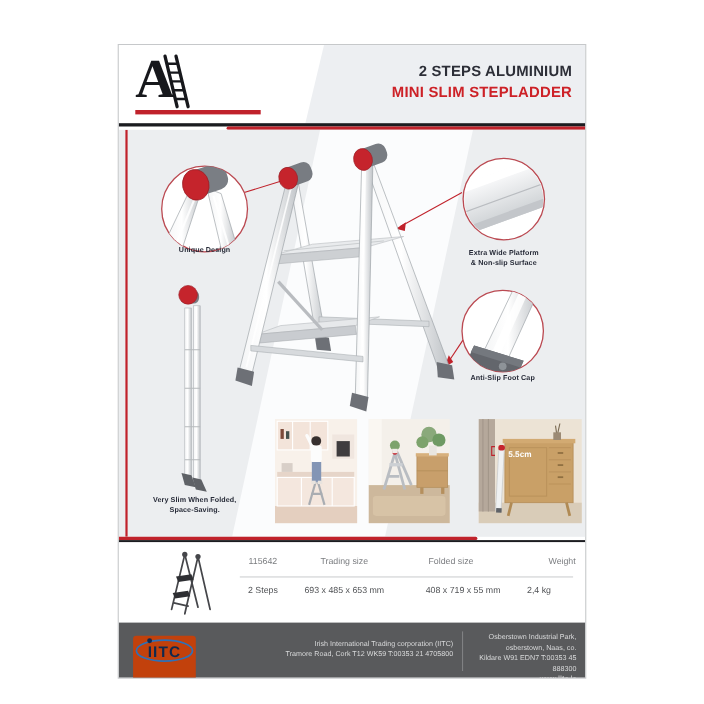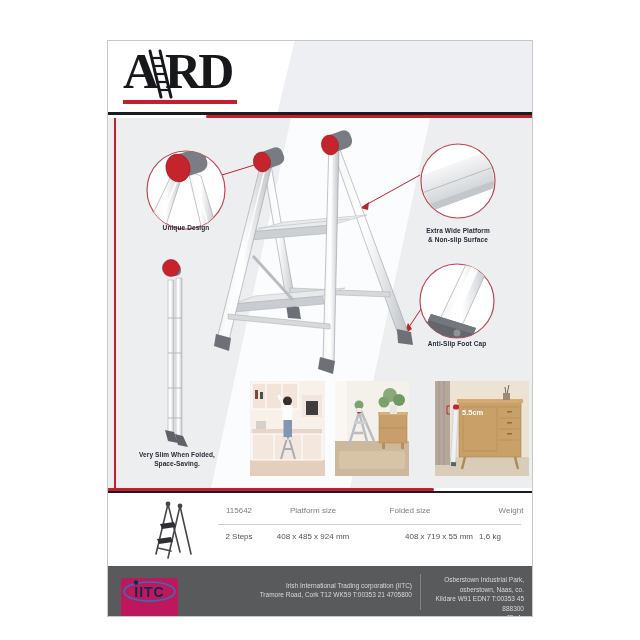--- a/index.html
+++ b/index.html
@@ -46,21 +46,21 @@
   
   .spec{position:absolute;left:0;top:452px;width:100%;height:73px;background:#ffffff;}
   .spec-icon{position:absolute;left:36px;top:3px;}
   .sc{position:absolute;transform:translateX(-50%);white-space:nowrap;}
   .sc.h{top:13px;font-size:8px;color:#7b7d80;}
   .sc.d{top:39px;font-size:8px;color:#515356;}
   .spec-sep{position:absolute;left:110px;top:31px;width:303px;height:1px;background:#cdcfd1;}
 
   
   .footer{position:absolute;left:0;top:525px;width:100%;height:52px;background:#595a5c;}
-  .iitc-box{position:absolute;left:13px;top:12px;width:57px;height:43px;background:#be185d;
+  .iitc-box{position:absolute;left:13px;top:12px;width:57px;height:43px;background:#c2410c;
         border-radius:3px;}
   .f-left{position:absolute;left:90px;top:15px;width:214px;text-align:right;
         font-size:6.5px;line-height:9px;color:#d8d9da;}
   .f-div{position:absolute;left:312px;top:8px;bottom:8px;width:1px;background:#808183;}
   .f-right{position:absolute;left:318px;top:9px;width:98px;text-align:right;
         font-size:6.5px;line-height:9.5px;color:#d8d9da;}
   .f-web{font-weight:bold;color:#ffffff;}
 </style>
 </head>
 <body>
@@ -78,23 +78,26 @@
             <line x1="19" y1="2" x2="30" y2="48"></line>
           </g>
           <g stroke="#17181c" stroke-width="2.2">
             <line x1="10.7" y1="9" x2="20.7" y2="9"></line>
             <line x1="12.7" y1="17" x2="22.7" y2="17"></line>
             <line x1="14.7" y1="25" x2="24.7" y2="25"></line>
             <line x1="16.7" y1="33" x2="26.7" y2="33"></line>
             <line x1="18.7" y1="41" x2="28.7" y2="41"></line>
           </g>
         </svg>
-        <span class="logo-letter">RD</span>
       </div>
       <div class="logo-underline"></div>
+      <div class="title">
+        <div class="t1">2 STEPS ALUMINIUM</div>
+        <div class="t2">MINI SLIM STEPLADDER</div>
+      </div>
     </div>
     <div class="div-top-black"></div>
     <div class="div-top-red"></div>
 
     <div class="content">
       <div class="stripe"></div>
       <div class="left-rule"></div>
 
       <svg class="scene" width="426" height="370" viewBox="0 0 426 370">
         <defs>
@@ -350,28 +353,28 @@
           <line x1="24" y1="62" x2="36" y2="10"></line>
             <line x1="47" y1="58" x2="36" y2="10"></line>
           <line x1="14" y1="52" x2="27" y2="55"></line>
         </g>
         <circle cx="24" cy="8" r="2.4" fill="#45464a"></circle>
           <circle cx="36" cy="10" r="2.4" fill="#45464a"></circle>
         <polygon points="16,28 30,26 32,31 18,33" fill="#2e2f33"></polygon>
         <polygon points="13,43 27,41 29,46 15,48" fill="#2e2f33"></polygon>
       </svg>
       <span class="sc h" style="left:131px">115642</span>
-      <span class="sc h" style="left:205px">Platform size</span>
+      <span class="sc h" style="left:205px">Trading size</span>
       <span class="sc h" style="left:302px">Folded size</span>
       <span class="sc h" style="left:403px">Weight</span>
       <div class="spec-sep"></div>
       <span class="sc d" style="left:131px">2 Steps</span>
-      <span class="sc d" style="left:205px">408 x 485 x 924 mm</span>
-      <span class="sc d" style="left:331px">408 x 719 x 55 mm</span>
-      <span class="sc d" style="left:382px">1,6 kg</span>
+      <span class="sc d" style="left:205px">693 x 485 x 653 mm</span>
+      <span class="sc d" style="left:313px">408 x 719 x 55 mm</span>
+      <span class="sc d" style="left:382px">2,4 kg</span>
     </section>
 
     <footer class="footer">
       <div class="iitc-box">
         <svg width="57" height="27" viewBox="0 0 57 27">
           <ellipse cx="28.5" cy="13.5" rx="25.5" ry="9.5" fill="none" stroke="#2e71b8" stroke-width="1.6"></ellipse>
           <circle cx="15" cy="4.5" r="2.2" fill="#10294e"></circle>
           <text x="28.5" y="19" text-anchor="middle" font-size="14" font-weight="bold" fill="#10294e" letter-spacing="1" font-family="Liberation Sans, sans-serif">IITC</text>
         </svg>
       </div>

